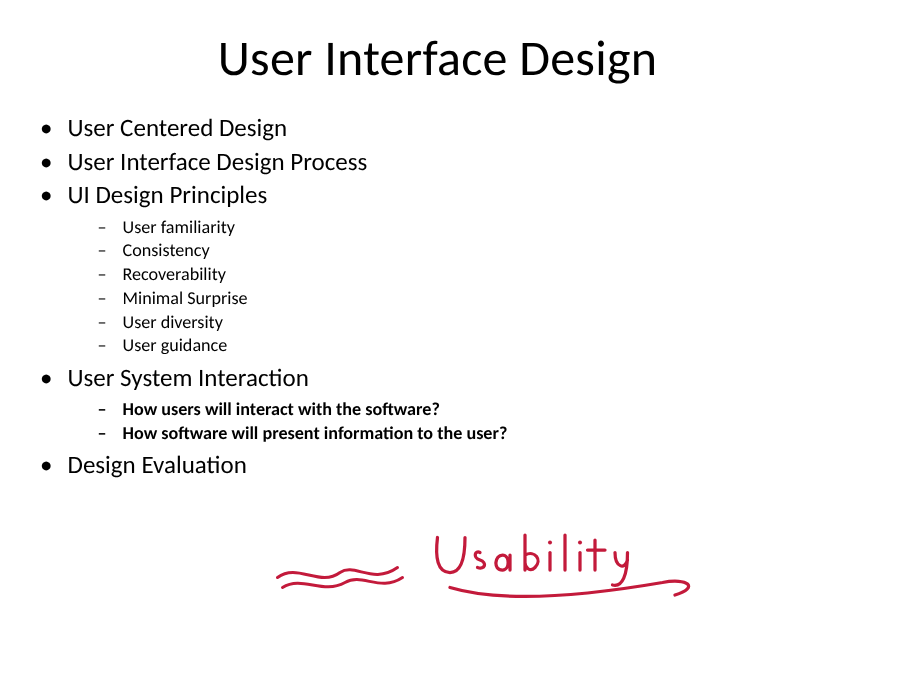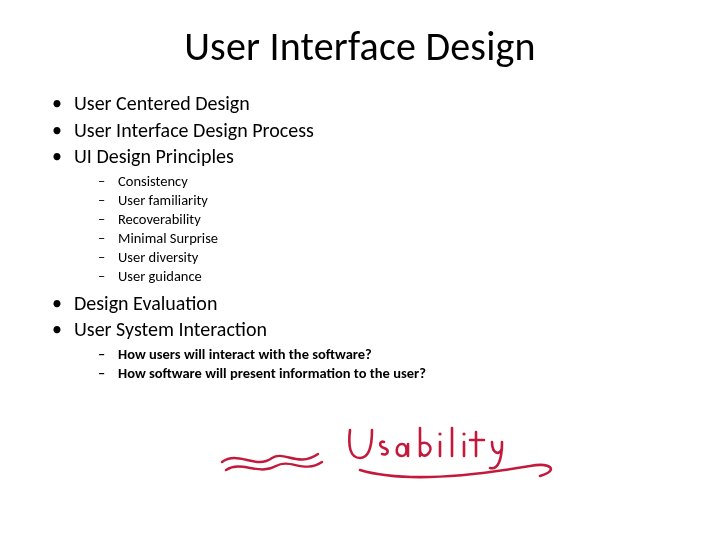--- a/index.html
+++ b/index.html
@@ -10,21 +10,21 @@
     background: #fff;
     font-family: Calibri, "Segoe UI", Arial, sans-serif;
     color: #000;
     overflow: hidden;
   }
   .slide {
     position: relative;
     width: 720px;
     height: 540px;
     box-sizing: border-box;
-    padding: 22px 40px 0 40px;
+    padding: 22px 40px 0 20px;
   }
   .title {
     text-align: center;
     font-size: 40px;
     font-weight: 400;
     margin: 0 0 20px 0;
     letter-spacing: 0.2px;
   }
   ul.lvl1 {
     list-style: none;
@@ -80,36 +80,36 @@
 <div class="slide">
 
   <h1 class="title">User Interface Design</h1>
 
   <ul class="lvl1">
     <li>User Centered Design</li>
     <li>User Interface Design Process</li>
     <li>
       <span>UI Design Principles</span>
       <ul class="lvl2">
+        <li>User familiarity</li>
         <li>Consistency</li>
-        <li>User familiarity</li>
         <li>Recoverability</li>
         <li>Minimal Surprise</li>
         <li>User diversity</li>
         <li>User guidance</li>
       </ul>
     </li>
-    <li>Design Evaluation</li>
     <li>
       <span>User System Interaction</span>
       <ul class="lvl2 bold">
         <li>How users will interact with the software?</li>
         <li>How software will present information to the user?</li>
       </ul>
     </li>
+    <li>Design Evaluation</li>
   </ul>
 
   <svg class="annotation" style="left:218px; top:440px; width:110px; height:40px;" viewBox="0 0 110 40">
     <path d="M4 22 C 20 10, 38 30, 54 18 C 66 10, 80 28, 100 14" fill="none" stroke="#c31a3b" stroke-width="2.4" stroke-linecap="round"></path>
     <path d="M8 30 C 24 20, 40 36, 58 26 C 72 18, 86 34, 104 22" fill="none" stroke="#c31a3b" stroke-width="2.4" stroke-linecap="round"></path>
   </svg>
 
   <svg class="annotation" style="left:340px; top:420px; width:230px; height:70px;" viewBox="0 0 230 70" aria-label="Usability">
     <g fill="none" stroke="#c31a3b" stroke-width="2.6" stroke-linecap="round" stroke-linejoin="round">
 

